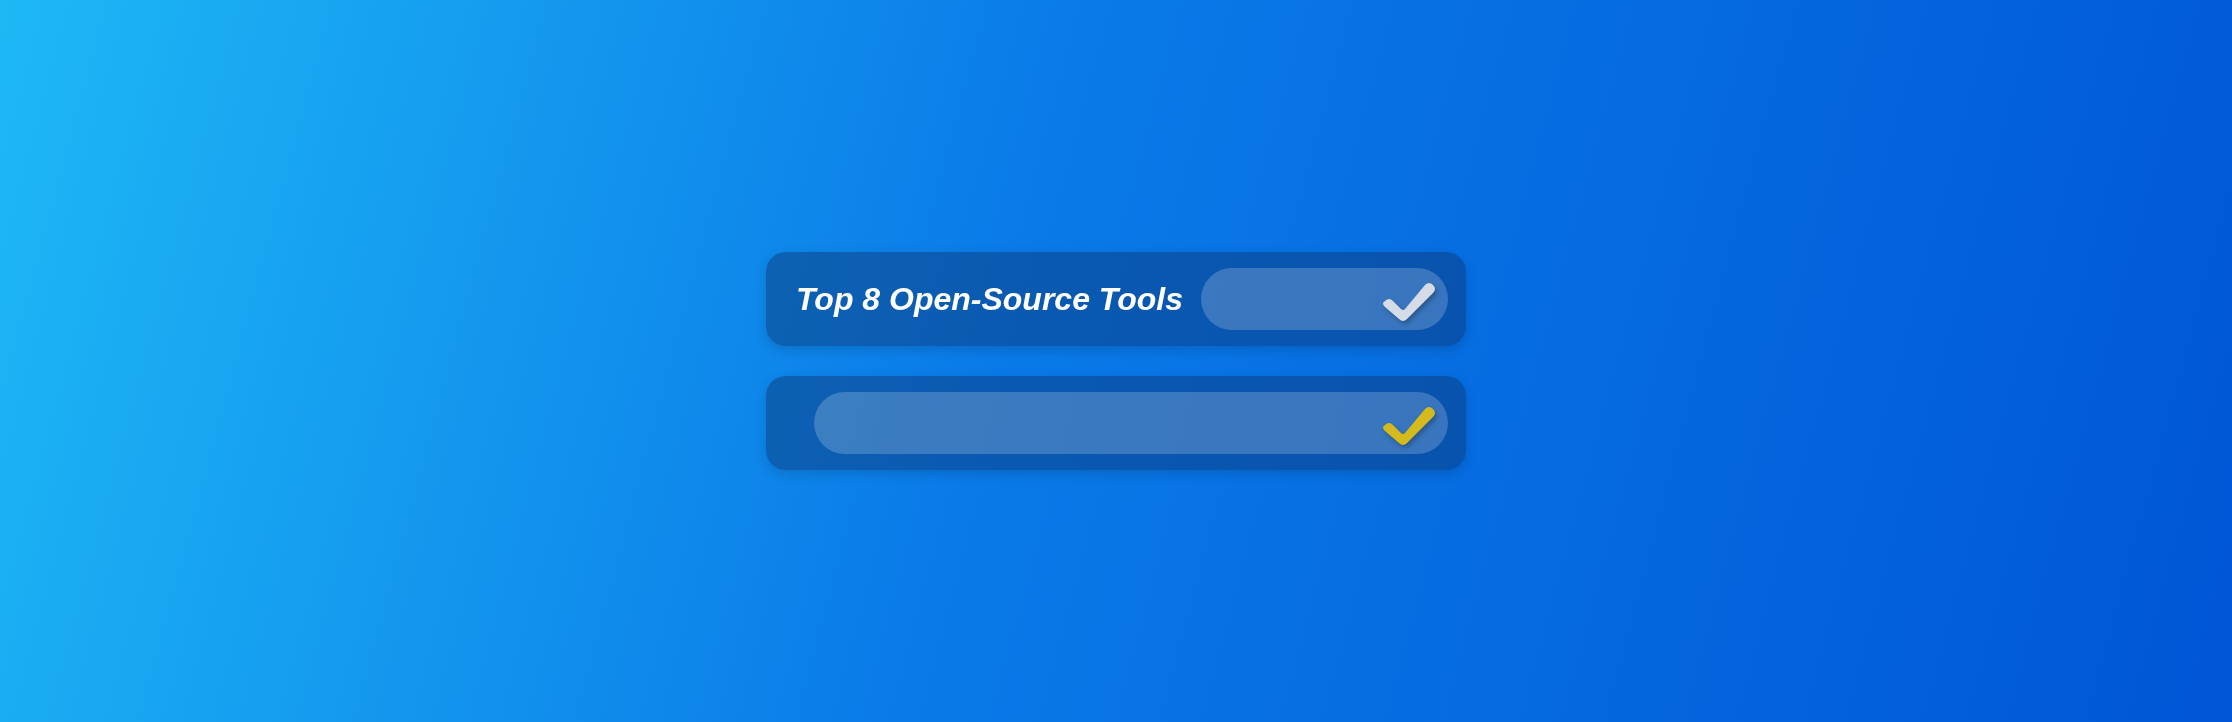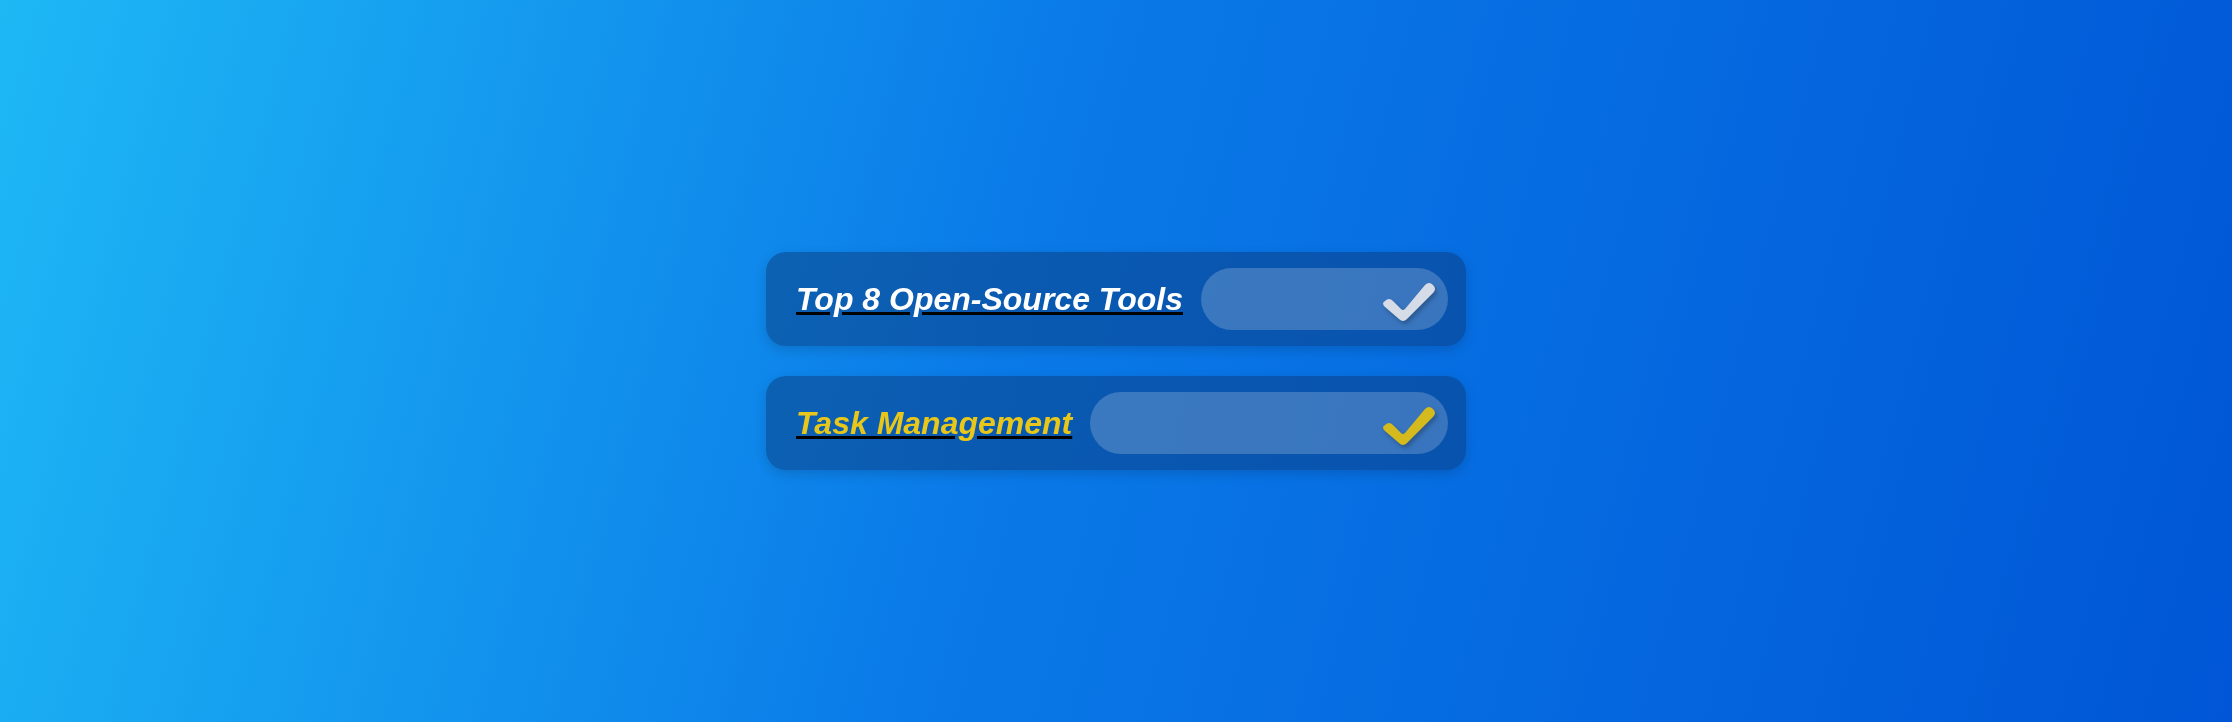--- a/index.html
+++ b/index.html
@@ -26,21 +26,20 @@
     
     .pill {
       background: rgba(12, 52, 110, 0.45);
       border-radius: 20px;
       padding: 14px 18px 14px 30px;
       display: flex;
       align-items: center;
       width: 700px;
       height: 94px;
       box-shadow: 0 4px 12px rgba(0, 0, 0, 0.15);
-      text-decoration: underline;
     }
     
     .label {
       font-size: 32px;
       font-weight: 700;
       font-style: italic;
       white-space: nowrap;
     }
     
     .label-white {
@@ -96,21 +95,20 @@
       <span class="check check-white">
         <svg viewBox="0 0 56 44">
           <path d="M 4 24 Q 8 20 12 24 L 20 32 Q 22 34 24 32 L 44 8 Q 48 4 52 8 Q 56 12 52 16 L 26 42 Q 22 46 18 42 L 4 30 Q 0 26 4 24 Z"></path>
         </svg>
       </span>
     </div>
   </div>
 
 
   <div class="pill">
-    <span class="label label-yellow">Task Management</span>
     <div class="track">
       <span class="check check-yellow">
         <svg viewBox="0 0 56 44">
           <path d="M 4 24 Q 8 20 12 24 L 20 32 Q 22 34 24 32 L 44 8 Q 48 4 52 8 Q 56 12 52 16 L 26 42 Q 22 46 18 42 L 4 30 Q 0 26 4 24 Z"></path>
         </svg>
       </span>
     </div>
   </div>
 
 </div>

